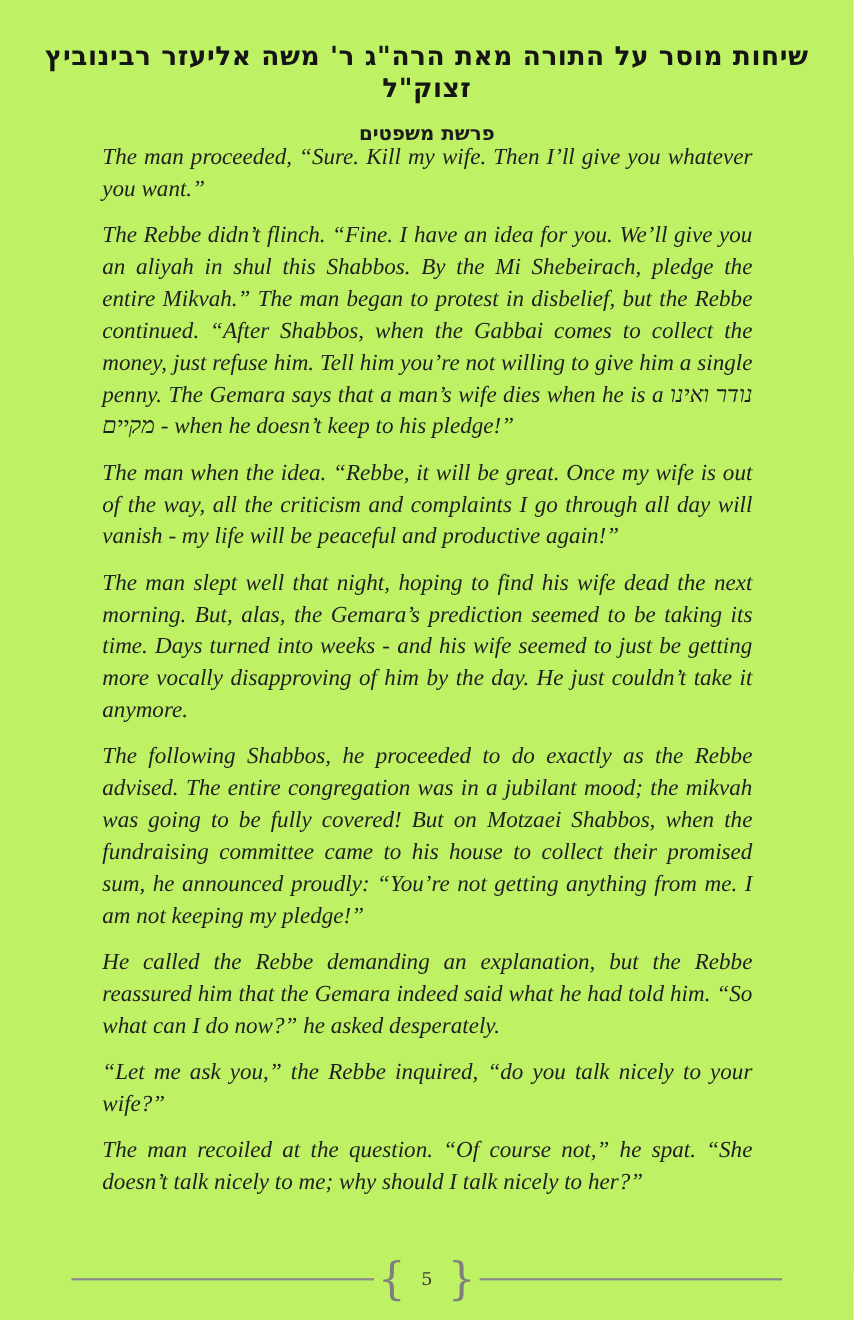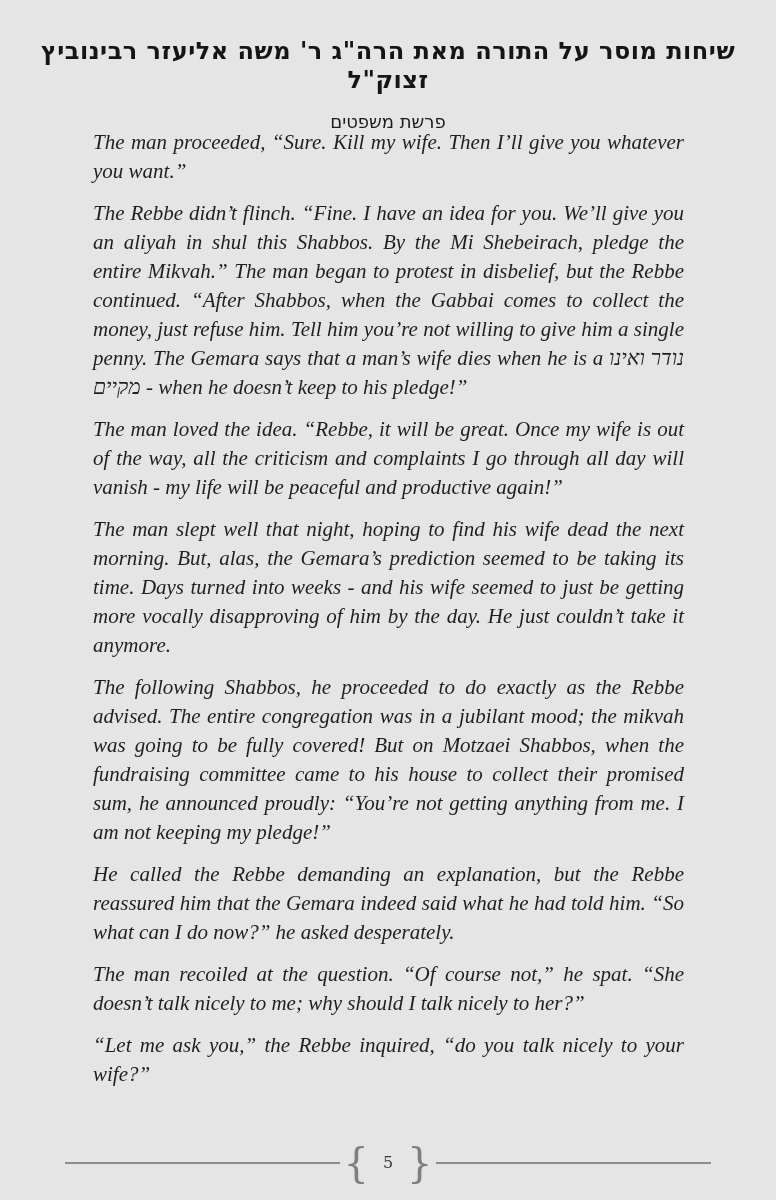--- a/index.html
+++ b/index.html
@@ -7,21 +7,21 @@
   body {
     width: 776px;
     height: 1200px;
     background: #ffffff;
     overflow: hidden;
   }
   .page {
     position: relative;
     width: 776px;
     height: 1200px;
-    background: #e5e5e5;
+    background: #bef264;
   }
   
   .doc-header {
     position: absolute;
     top: 36px;
     left: 0;
     right: 0;
     text-align: center;
   }
   .doc-title {
@@ -31,21 +31,21 @@
     font-size: 24px;
     font-weight: 600;
     color: #151515;
     letter-spacing: 0.5px;
   }
   .doc-subtitle {
     margin: 17px 0 0 0;
     direction: rtl;
     font-family: "DejaVu Serif", "DejaVu Sans", serif;
     font-size: 18px;
-    font-weight: normal;
+    font-weight: bold;
     color: #1c1c1c;
   }
   
   .doc-body {
     position: absolute;
     top: 128px;
     left: 93px;
     right: 92px;
     font-family: "Liberation Serif", "DejaVu Serif", "DejaVu Sans", serif;
     font-style: italic;
@@ -96,26 +96,26 @@
 <div class="page">
 
   <header class="doc-header">
     <h1 class="doc-title" dir="rtl">שיחות מוסר על התורה מאת הרה"ג ר' משה אליעזר רבינוביץ זצוק"ל</h1>
     <h2 class="doc-subtitle" dir="rtl">פרשת משפטים</h2>
   </header>
 
   <main class="doc-body">
     <p>The man proceeded, “Sure. Kill my wife. Then I’ll give you whatever you want.”</p>
     <p>The Rebbe didn’t flinch. “Fine. I have an idea for you. We’ll give you an aliyah in shul this Shabbos. By the Mi Shebeirach, pledge the entire Mikvah.” The man began to protest in disbelief, but the Rebbe continued. “After Shabbos, when the Gabbai comes to collect the money, just refuse him. Tell him you’re not willing to give him a single penny. The Gemara says that a man’s wife dies when he is a נודר ואינו מקיים - when he doesn’t keep to his pledge!”</p>
-    <p>The man loved the idea. “Rebbe, it will be great. Once my wife is out of the way, all the criticism and complaints I go through all day will vanish - my life will be peaceful and productive again!”</p>
+    <p>The man when the idea. “Rebbe, it will be great. Once my wife is out of the way, all the criticism and complaints I go through all day will vanish - my life will be peaceful and productive again!”</p>
     <p>The man slept well that night, hoping to find his wife dead the next morning. But, alas, the Gemara’s prediction seemed to be taking its time. Days turned into weeks - and his wife seemed to just be getting more vocally disapproving of him by the day. He just couldn’t take it anymore.</p>
     <p>The following Shabbos, he proceeded to do exactly as the Rebbe advised. The entire congregation was in a jubilant mood; the mikvah was going to be fully covered! But on Motzaei Shabbos, when the fundraising committee came to his house to collect their promised sum, he announced proudly: “You’re not getting anything from me. I am not keeping my pledge!”</p>
     <p>He called the Rebbe demanding an explanation, but the Rebbe reassured him that the Gemara indeed said what he had told him. “So what can I do now?” he asked desperately.</p>
+    <p>“Let me ask you,” the Rebbe inquired, “do you talk nicely to your wife?”</p>
     <p>The man recoiled at the question. “Of course not,” he spat. “She doesn’t talk nicely to me; why should I talk nicely to her?”</p>
-    <p>“Let me ask you,” the Rebbe inquired, “do you talk nicely to your wife?”</p>
   </main>
 
   <footer class="doc-footer">
     <span class="footer-rule"></span>
     <span class="footer-bracket">{</span>
     <span class="footer-pagenum">5</span>
     <span class="footer-bracket">}</span>
     <span class="footer-rule"></span>
   </footer>
 

